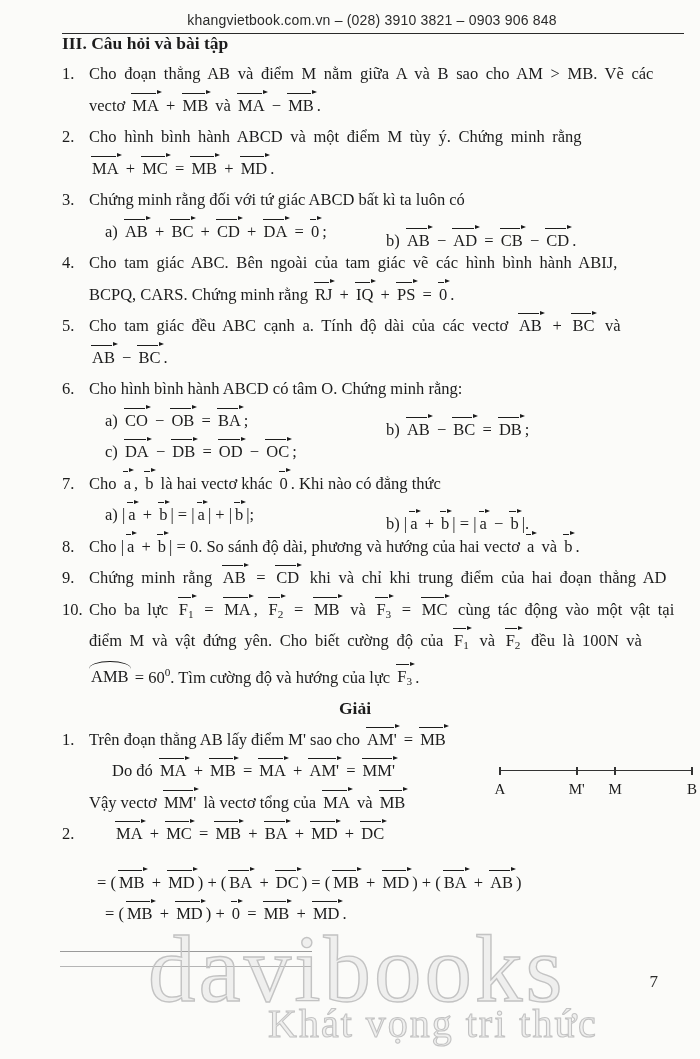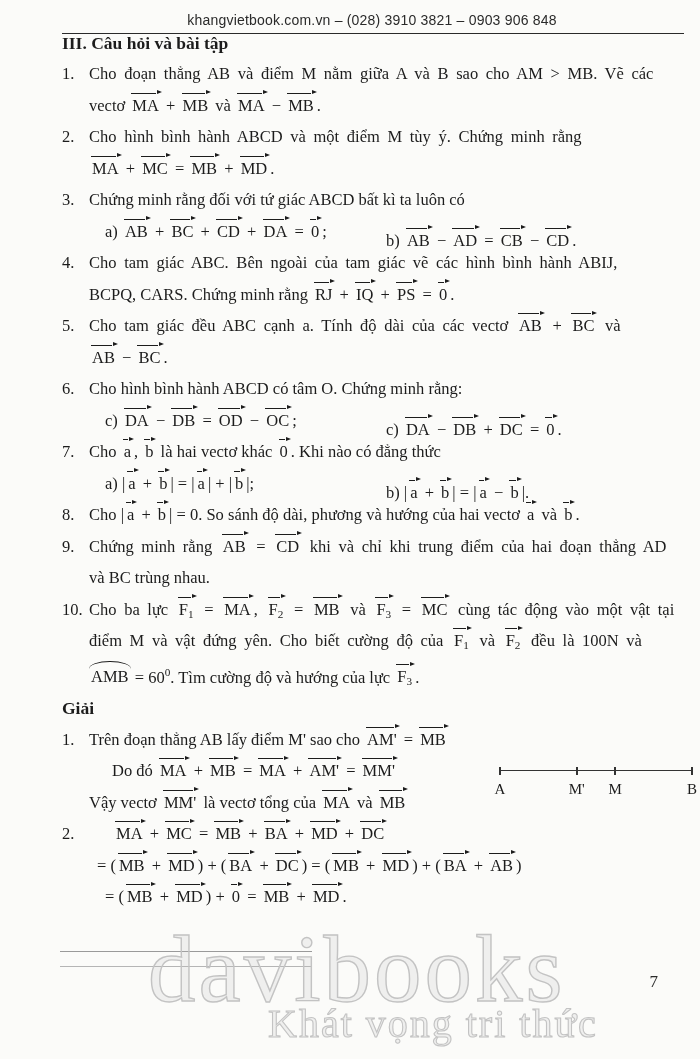--- a/index.html
+++ b/index.html
@@ -23,21 +23,21 @@
   .content { position:absolute; top:28px; left:62px; right:52px; }
   .section-title { font-size:17.5px; font-weight:bold; line-height:30px; }
   .prow { display:flex; }
   .pnum { flex:0 0 27px; line-height:31.5px; }
   .pbody { flex:1; position:relative; }
   .line { line-height:31.5px; min-height:31.5px; white-space:nowrap; }
   .line.j { word-spacing:3.5px; }
   .colline { position:relative; }
   .col1 { margin-left:16px; }
   .col2 { position:absolute; left:297px; top:0;margin-top:9px; }
-  .solution-heading { font-weight:bold; font-size:17.5px; line-height:31px; }
+  .solution-heading { text-align:center; font-weight:bold; font-size:17.5px; line-height:31px; }
 
   
   .vec { position:relative; display:inline-block; padding:7px 2px 0 2px; margin:0 1px; line-height:1.15; }
   .vec::before { content:""; position:absolute; left:1px; right:5px; top:3px; border-top:1.3px solid #1c1c1c; }
   .vec::after { content:""; position:absolute; right:-1px; top:0.8px; width:0; height:0;
     border-left:5.5px solid #1c1c1c; border-top:2.6px solid transparent; border-bottom:2.6px solid transparent; }
   .vec sub { font-size:68%; vertical-align:-3px; }
   sup { font-size:68%; }
 
   
@@ -107,41 +107,41 @@
           <div class="pnum">5.</div>
           <div class="pbody">
             <div class="line j">Cho tam giác đều ABC cạnh a. Tính độ dài của các vectơ <span class="vec">AB</span> + <span class="vec">BC</span> và</div>
             <div class="line"><span class="vec">AB</span> − <span class="vec">BC</span>.</div>
           </div>
         </div>
         <div class="prow">
           <div class="pnum">6.</div>
           <div class="pbody">
             <div class="line">Cho hình bình hành ABCD có tâm O. Chứng minh rằng:</div>
-            <div class="line colline"><span class="col1">c) <span class="vec">DA</span> − <span class="vec">DB</span> = <span class="vec">OD</span> − <span class="vec">OC</span>;</span><span class="col2">c) <span class="vec">DA</span> − <span class="vec">DB</span> + <span class="vec">DC</span> = <span class="vec">0</span>.</span></div>
+            <div class="line colline"><span class="col1">a) <span class="vec">CO</span> − <span class="vec">OB</span> = <span class="vec">BA</span>;</span><span class="col2">b) <span class="vec">AB</span> − <span class="vec">BC</span> = <span class="vec">DB</span>;</span></div>
+            <div class="line colline"><span class="col1">c) <span class="vec">DA</span> − <span class="vec">DB</span> = <span class="vec">OD</span> − <span class="vec">OC</span>;</span></div>
           </div>
         </div>
         <div class="prow">
           <div class="pnum">7.</div>
           <div class="pbody">
             <div class="line">Cho <span class="vec">a</span>, <span class="vec">b</span> là hai vectơ khác <span class="vec">0</span>. Khi nào có đẳng thức</div>
             <div class="line colline"><span class="col1">a) |<span class="vec">a</span> + <span class="vec">b</span>| = |<span class="vec">a</span>| + |<span class="vec">b</span>|;</span><span class="col2">b) |<span class="vec">a</span> + <span class="vec">b</span>| = |<span class="vec">a</span> − <span class="vec">b</span>|.</span></div>
           </div>
         </div>
         <div class="prow">
           <div class="pnum">8.</div>
           <div class="pbody">
             <div class="line">Cho |<span class="vec">a</span> + <span class="vec">b</span>| = 0. So sánh độ dài, phương và hướng của hai vectơ <span class="vec">a</span> và <span class="vec">b</span>.</div>
           </div>
         </div>
         <div class="prow">
           <div class="pnum">9.</div>
           <div class="pbody">
             <div class="line j">Chứng minh rằng <span class="vec">AB</span> = <span class="vec">CD</span> khi và chỉ khi trung điểm của hai đoạn thẳng AD</div>
-            <div class="line">và BC trùng nhau.</div>
           </div>
         </div>
         <div class="prow">
           <div class="pnum">10.</div>
           <div class="pbody">
             <div class="line j">Cho ba lực <span class="vec">F<sub>1</sub></span> = <span class="vec">MA</span>, <span class="vec">F<sub>2</sub></span> = <span class="vec">MB</span> và <span class="vec">F<sub>3</sub></span> = <span class="vec">MC</span> cùng tác động vào một vật tại</div>
             <div class="line j">điểm M và vật đứng yên. Cho biết cường độ của <span class="vec">F<sub>1</sub></span> và <span class="vec">F<sub>2</sub></span> đều là 100N và</div>
             <div class="line"><span class="arc">AMB</span> = 60<sup>0</sup>. Tìm cường độ và hướng của lực <span class="vec">F<sub>3</sub></span>.</div>
           </div>
         </div>
@@ -163,21 +163,21 @@
                 <div class="tick" style="left: calc(100% - 1px);"></div>
                 <div class="dlabel" style="left: 100%;">B</div>
               </div></div>
             <div class="line">Vậy vectơ <span class="vec">MM'</span> là vectơ tổng của <span class="vec">MA</span> và <span class="vec">MB</span></div>
           </div>
         </div>
         <div class="prow">
           <div class="pnum">2.</div>
           <div class="pbody">
             <div class="line" style="margin-left: 24px;"><span class="vec">MA</span> + <span class="vec">MC</span> = <span class="vec">MB</span> + <span class="vec">BA</span> + <span class="vec">MD</span> + <span class="vec">DC</span></div>
-            <div class="line" style="margin-left: 8px;">= (<span class="vec">MB</span> + <span class="vec">MD</span>) + (<span class="vec">BA</span> + <span class="vec">DC</span>) = (<span class="vec">MB</span> + <span class="vec">MD</span>) + (<span class="vec">BA</span> + <span class="vec">AB</span>)</div>
+            <div class="line" style="margin-left: 8px; margin-top: 17px;">= (<span class="vec">MB</span> + <span class="vec">MD</span>) + (<span class="vec">BA</span> + <span class="vec">DC</span>) = (<span class="vec">MB</span> + <span class="vec">MD</span>) + (<span class="vec">BA</span> + <span class="vec">AB</span>)</div>
             <div class="line" style="margin-left: 16px;">= (<span class="vec">MB</span> + <span class="vec">MD</span>) + <span class="vec">0</span> = <span class="vec">MB</span> + <span class="vec">MD</span>.</div>
           </div>
         </div>
       </div>
   </div>
 
   <div class="artifact-line" style="left:60px; top:951px; width:252px;"></div>
   <div class="artifact-line" style="left:60px; top:966px; width:252px; background:#b5b5b5;"></div>
 
   <div class="watermark">

